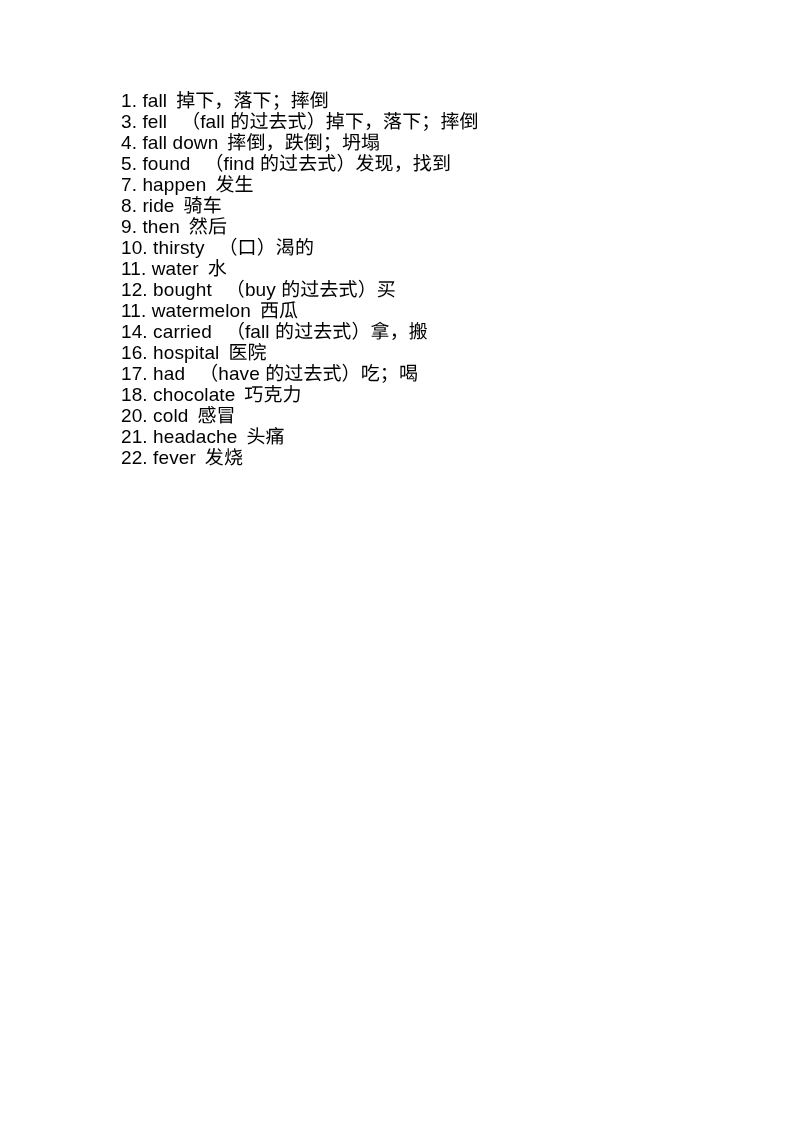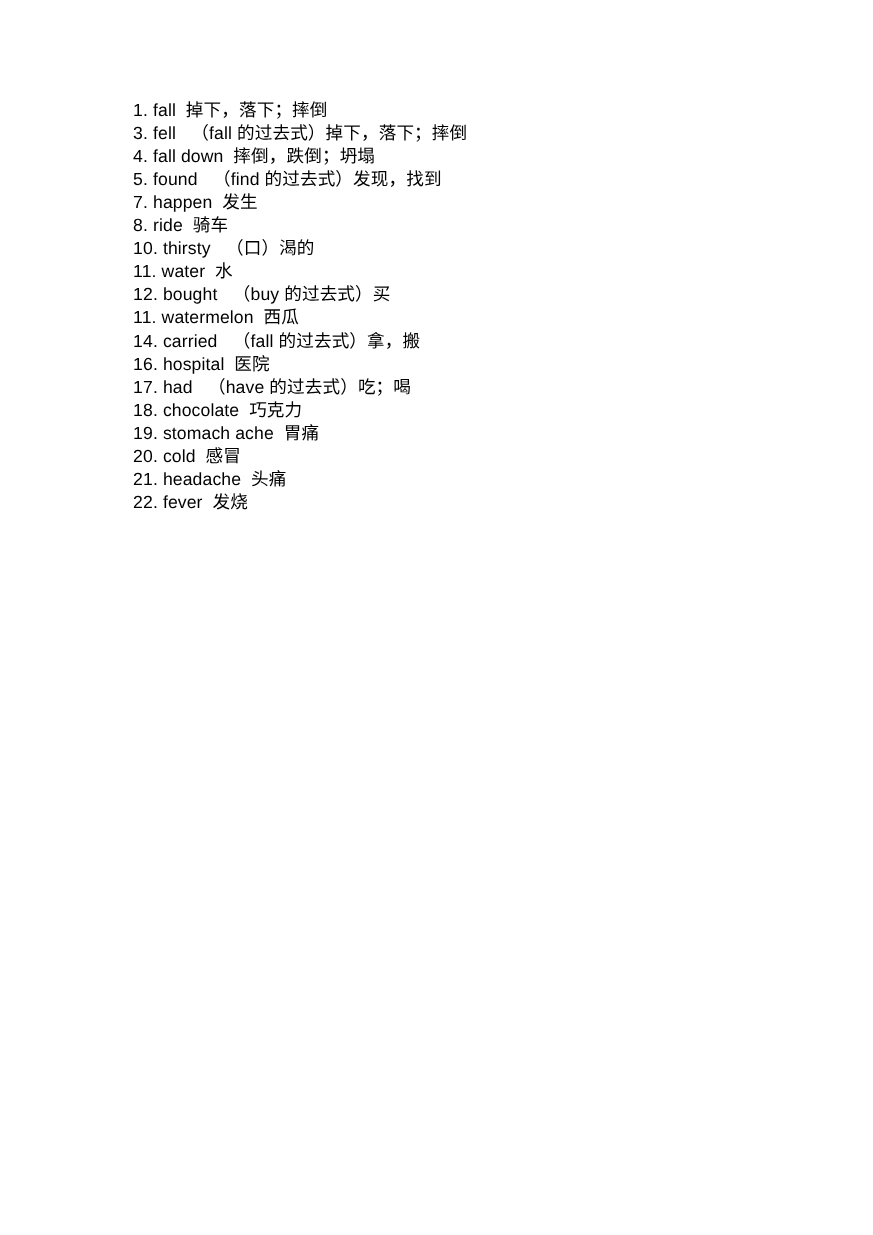--- a/index.html
+++ b/index.html
@@ -30,21 +30,21 @@
     position: absolute;
     left: 121px;
     top: 90px;
     width: 600px;
     margin: 0;
     padding: 0;
     list-style: none;
   }
 
   .vocab-entry {
-    font-size: 16px;
+    font-size: 19px;
     line-height: 21px;
     white-space: nowrap;
     letter-spacing: 0.1px;
     color: #000000;
   }
 
   .entry-index {
     display: inline;
   }
 
@@ -74,26 +74,26 @@
 <body>
 
 <div id="page-sheet">
   <ul id="vocab-list">
       <li class="vocab-entry"><span class="entry-index">1.</span> <span class="entry-term">fall</span><span class="gap"></span><span class="entry-gloss">掉下，落下；摔倒</span></li>
       <li class="vocab-entry"><span class="entry-index">3.</span> <span class="entry-term">fell</span><span class="gap-wide"></span><span class="entry-note">（fall 的过去式）</span><span class="entry-gloss">掉下，落下；摔倒</span></li>
       <li class="vocab-entry"><span class="entry-index">4.</span> <span class="entry-term">fall down</span><span class="gap"></span><span class="entry-gloss">摔倒，跌倒；坍塌</span></li>
       <li class="vocab-entry"><span class="entry-index">5.</span> <span class="entry-term">found</span><span class="gap-wide"></span><span class="entry-note">（find 的过去式）</span><span class="entry-gloss">发现，找到</span></li>
       <li class="vocab-entry"><span class="entry-index">7.</span> <span class="entry-term">happen</span><span class="gap"></span><span class="entry-gloss">发生</span></li>
       <li class="vocab-entry"><span class="entry-index">8.</span> <span class="entry-term">ride</span><span class="gap"></span><span class="entry-gloss">骑车</span></li>
+      <li class="vocab-entry"><span class="entry-index">9.</span> <span class="entry-term">then</span><span class="gap"></span><span class="entry-gloss">然后</span></li>
       <li class="vocab-entry"><span class="entry-index">10.</span> <span class="entry-term">thirsty</span><span class="gap-wide"></span><span class="entry-note">（口）</span><span class="entry-gloss">渴的</span></li>
       <li class="vocab-entry"><span class="entry-index">11.</span> <span class="entry-term">water</span><span class="gap"></span><span class="entry-gloss">水</span></li>
       <li class="vocab-entry"><span class="entry-index">12.</span> <span class="entry-term">bought</span><span class="gap-wide"></span><span class="entry-note">（buy 的过去式）</span><span class="entry-gloss">买</span></li>
       <li class="vocab-entry"><span class="entry-index">11.</span> <span class="entry-term">watermelon</span><span class="gap"></span><span class="entry-gloss">西瓜</span></li>
       <li class="vocab-entry"><span class="entry-index">14.</span> <span class="entry-term">carried</span><span class="gap-wide"></span><span class="entry-note">（fall 的过去式）</span><span class="entry-gloss">拿，搬</span></li>
       <li class="vocab-entry"><span class="entry-index">16.</span> <span class="entry-term">hospital</span><span class="gap"></span><span class="entry-gloss">医院</span></li>
       <li class="vocab-entry"><span class="entry-index">17.</span> <span class="entry-term">had</span><span class="gap-wide"></span><span class="entry-note">（have 的过去式）</span><span class="entry-gloss">吃；喝</span></li>
       <li class="vocab-entry"><span class="entry-index">18.</span> <span class="entry-term">chocolate</span><span class="gap"></span><span class="entry-gloss">巧克力</span></li>
-      <li class="vocab-entry"><span class="entry-index">19.</span> <span class="entry-term">stomach ache</span><span class="gap"></span><span class="entry-gloss">胃痛</span></li>
       <li class="vocab-entry"><span class="entry-index">20.</span> <span class="entry-term">cold</span><span class="gap"></span><span class="entry-gloss">感冒</span></li>
       <li class="vocab-entry"><span class="entry-index">21.</span> <span class="entry-term">headache</span><span class="gap"></span><span class="entry-gloss">头痛</span></li>
       <li class="vocab-entry"><span class="entry-index">22.</span> <span class="entry-term">fever</span><span class="gap"></span><span class="entry-gloss">发烧</span></li>
     </ul>
 </div>
 
 </body></html>

